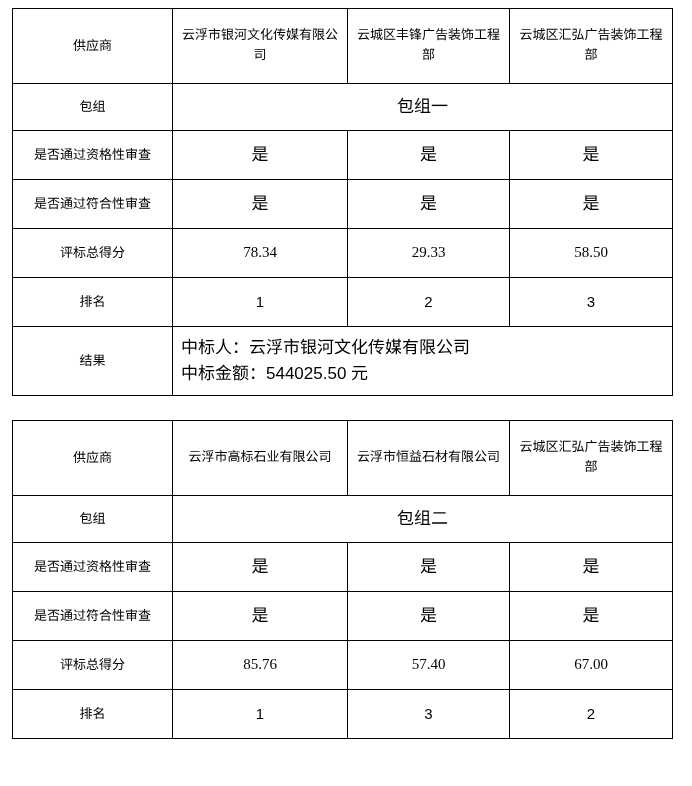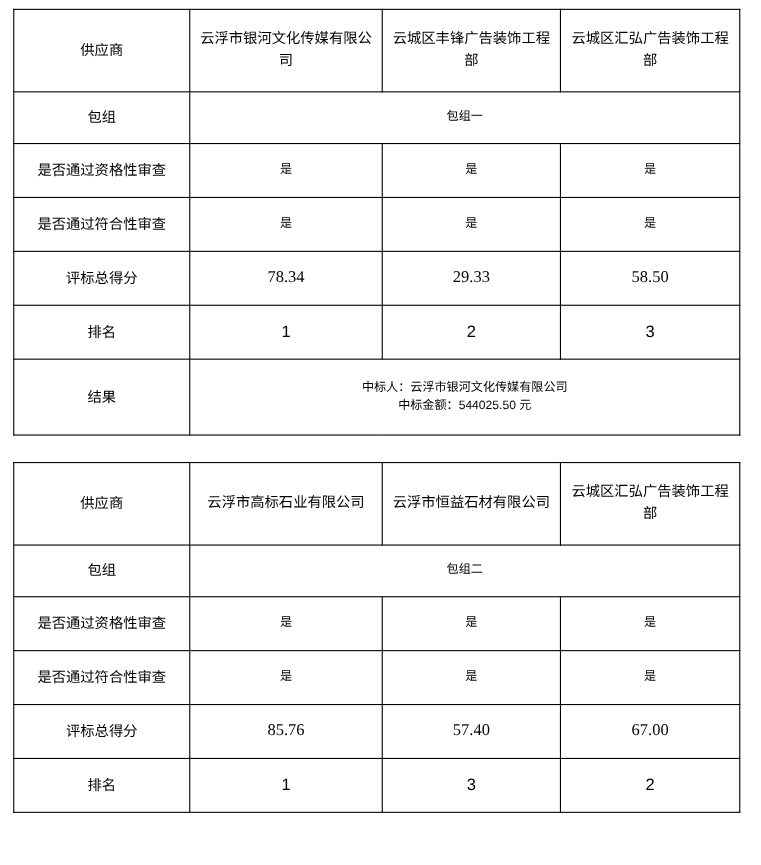--- a/index.html
+++ b/index.html
@@ -36,35 +36,35 @@
   }
   td.label-cell {
     width: 160px;
     font-size: 13px;
   }
   td.vendor-cell {
     font-size: 13px;
     font-family: Liberation Mono, monospace;
   }
   td.value-cell {
-    font-size: 11px;
+    font-size: 17px;
   }
   td.num-cell {
     font-size: 15px;
     font-family: "Liberation Sans", "DejaVu Sans", sans-serif;
   }
   .row-vendor td { height: 62px; }
   .row-group td { height: 34px; }
   .row-check td { height: 36px; }
   .row-score td { height: 36px; font-family: Liberation Serif, serif; }
   .row-rank td { height: 36px; }
   .row-result td { height: 56px; }
   .result-line {
     display: block;
-    text-align: center;
+    text-align: left;
   }
 </style>
 </head>
 <body>
 
 <div class="page">
 
   <table class="bid-table">
     <colgroup>
       <col style="width:160px">

